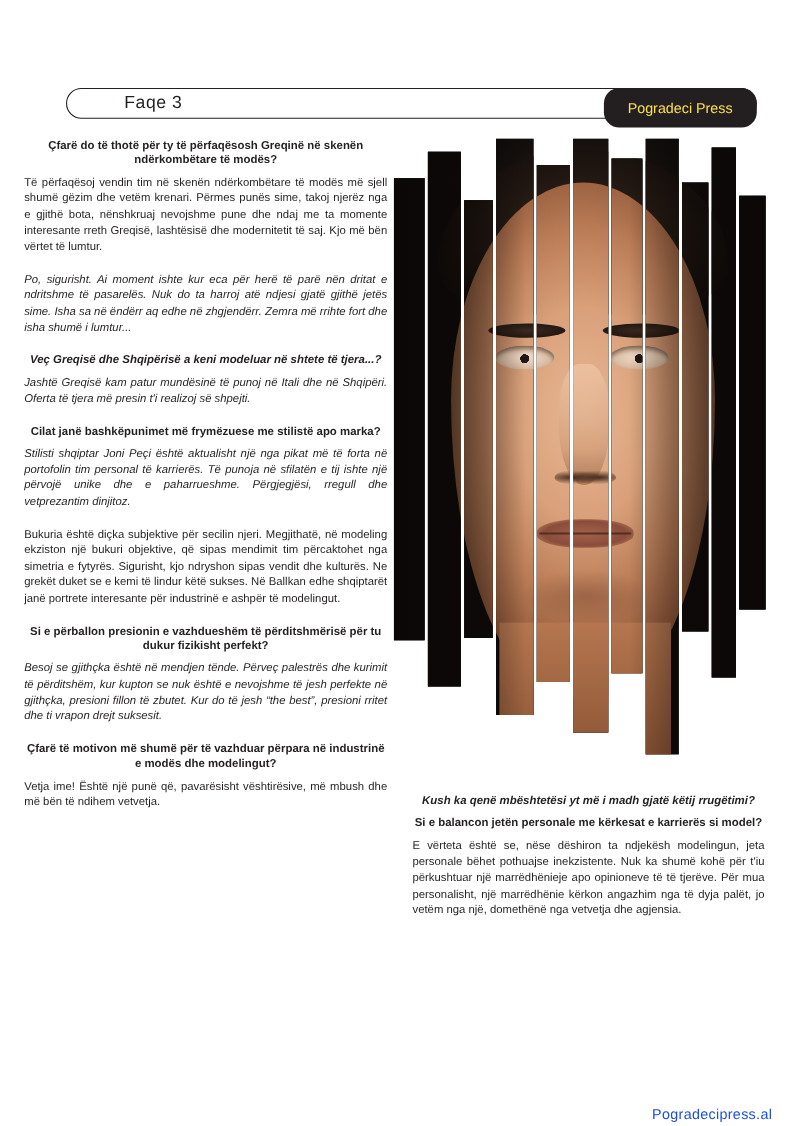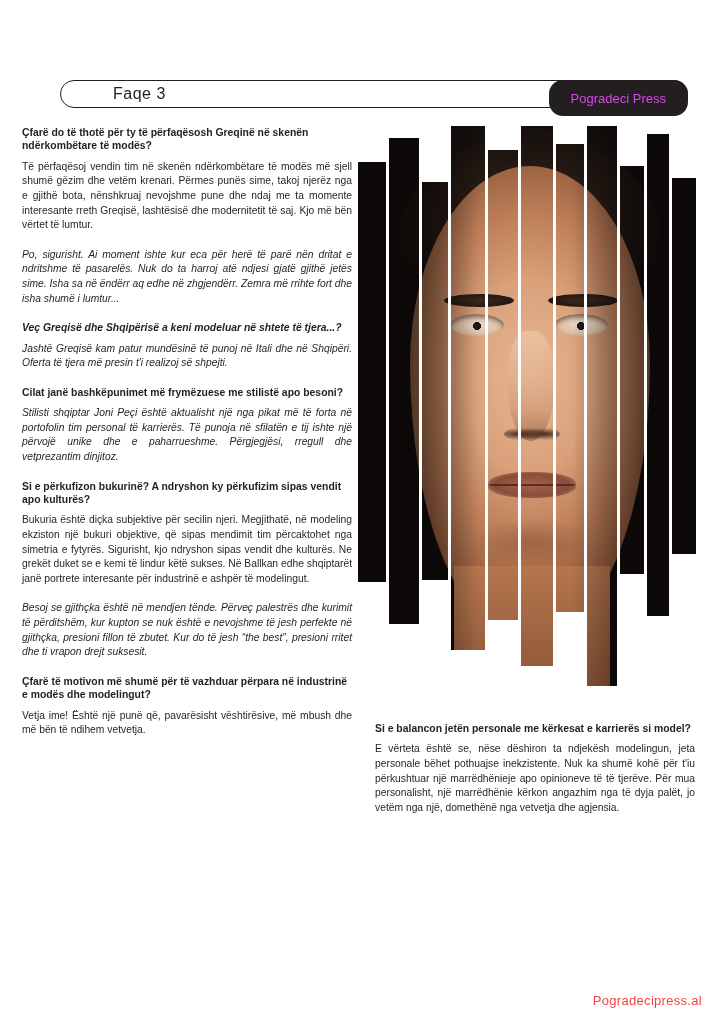--- a/index.html
+++ b/index.html
@@ -47,21 +47,21 @@
     margin-left: 23px;
   }
   .brand-pill {
     position: absolute;
     right: 0;
     top: 0;
     height: 28px;
     padding: 18px 22px;
     background: #231f20;
     border-radius: 14px;
-    color: #d946ef;
+    color: #fde047;
     font-size: 13px;
     display: flex;
     align-items: center;
     box-sizing: border-box;
     white-space: nowrap;
   }
 
   
   .col-left {
     position: absolute;
@@ -75,20 +75,21 @@
     top: 722px;
     width: 320px;
   }
 
   .q {
     font-size: 10.4px;
     line-height: 13.4px;
     font-weight: bold;
     color: #231f20;
     margin: 0 0 7px 0;
+    text-align: center;
   }
   .q.italic { font-style: italic; }
   .a {
     font-size: 10.3px;
     line-height: 14.6px;
     color: #231f20;
     margin: 0 0 15px 0;
     text-align: justify;
   }
   .a.italic { font-style: italic; }
@@ -231,23 +232,23 @@
     top: 0;
     width: 130px;
     height: 560px;
     background: linear-gradient(270deg, rgba(10,7,6,0.9) 0%, rgba(10,7,6,0.3) 70%, rgba(10,7,6,0) 100%);
   }
 
   
   .footer {
     position: absolute;
     right: 22px;
-    bottom: 16px;
+    bottom: 4px;
     font-size: 13px;
-    color: #ef4444;
+    color: #1d4ed8;
     letter-spacing: 0.3px;
     white-space: nowrap;
   }
 </style>
 </head>
 <body>
 
 <div class="page">
 
   <div class="header">
@@ -382,29 +383,30 @@
       </div>
     </div>
   </div>
 
   <div class="col-left">
     <p class="q">Çfarë do të thotë për ty të përfaqësosh Greqinë në skenën ndërkombëtare të modës?</p>
     <p class="a">Të përfaqësoj vendin tim në skenën ndërkombëtare të modës më sjell shumë gëzim dhe vetëm krenari. Përmes punës sime, takoj njerëz nga e gjithë bota, nënshkruaj nevojshme pune dhe ndaj me ta momente interesante rreth Greqisë, lashtësisë dhe modernitetit të saj. Kjo më bën vërtet të lumtur.</p>
     <p class="a italic">Po, sigurisht. Ai moment ishte kur eca për herë të parë nën dritat e ndritshme të pasarelës. Nuk do ta harroj atë ndjesi gjatë gjithë jetës sime. Isha sa në ëndërr aq edhe në zhgjendërr. Zemra më rrihte fort dhe isha shumë i lumtur...</p>
     <p class="q italic">Veç Greqisë dhe Shqipërisë a keni modeluar në shtete të tjera...?</p>
     <p class="a italic">Jashtë Greqisë kam patur mundësinë të punoj në Itali dhe në Shqipëri. Oferta të tjera më presin t'i realizoj së shpejti.</p>
-    <p class="q">Cilat janë bashkëpunimet më frymëzuese me stilistë apo besoni?</p>
+    <p class="q">Cilat janë bashkëpunimet më frymëzuese me stilistë apo marka?</p>
     <p class="a italic">Stilisti shqiptar Joni Peçi është aktualisht një nga pikat më të forta në portofolin tim personal të karrierës. Të punoja në sfilatën e tij ishte një përvojë unike dhe e paharrueshme. Përgjegjësi, rregull dhe vetprezantim dinjitoz.</p>
-    <p class="q">Si e përkufizon bukurinë? A ndryshon ky përkufizim sipas vendit apo kulturës?</p>
     <p class="a">Bukuria është diçka subjektive për secilin njeri. Megjithatë, në modeling ekziston një bukuri objektive, që sipas mendimit tim përcaktohet nga simetria e fytyrës. Sigurisht, kjo ndryshon sipas vendit dhe kulturës. Ne grekët duket se e kemi të lindur këtë sukses. Në Ballkan edhe shqiptarët janë portrete interesante për industrinë e ashpër të modelingut.</p>
+    <p class="q">Si e përballon presionin e vazhdueshëm të përditshmërisë për tu dukur fizikisht perfekt?</p>
     <p class="a italic">Besoj se gjithçka është në mendjen tënde. Përveç palestrës dhe kurimit të përditshëm, kur kupton se nuk është e nevojshme të jesh perfekte në gjithçka, presioni fillon të zbutet. Kur do të jesh “the best”, presioni rritet dhe ti vrapon drejt suksesit.</p>
     <p class="q">Çfarë të motivon më shumë për të vazhduar përpara në industrinë e modës dhe modelingut?</p>
     <p class="a">Vetja ime! Është një punë që, pavarësisht vështirësive, më mbush dhe më bën të ndihem vetvetja.</p>
   </div>
 
   <div class="col-right-bottom">
+    <p class="q italic">Kush ka qenë mbështetësi yt më i madh gjatë këtij rrugëtimi?</p>
     <p class="q">Si e balancon jetën personale me kërkesat e karrierës si model?</p>
     <p class="a last">E vërteta është se, nëse dëshiron ta ndjekësh modelingun, jeta personale bëhet pothuajse inekzistente. Nuk ka shumë kohë për t'iu përkushtuar një marrëdhënieje apo opinioneve të të tjerëve. Për mua personalisht, një marrëdhënie kërkon angazhim nga të dyja palët, jo vetëm nga një, domethënë nga vetvetja dhe agjensia.</p>
   </div>
 
   <div class="footer">Pogradecipress.al</div>
 
 </div>
 
 </body></html>

